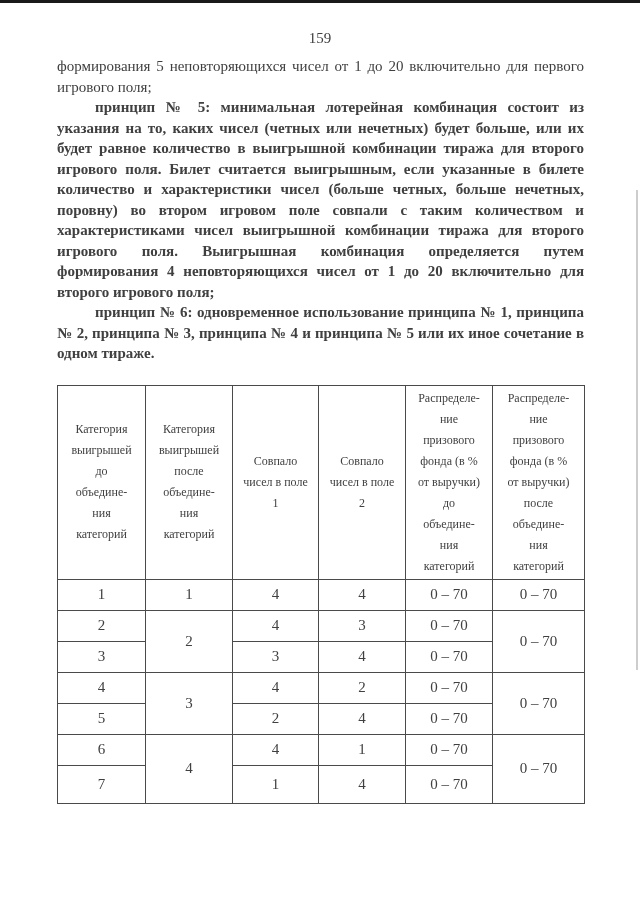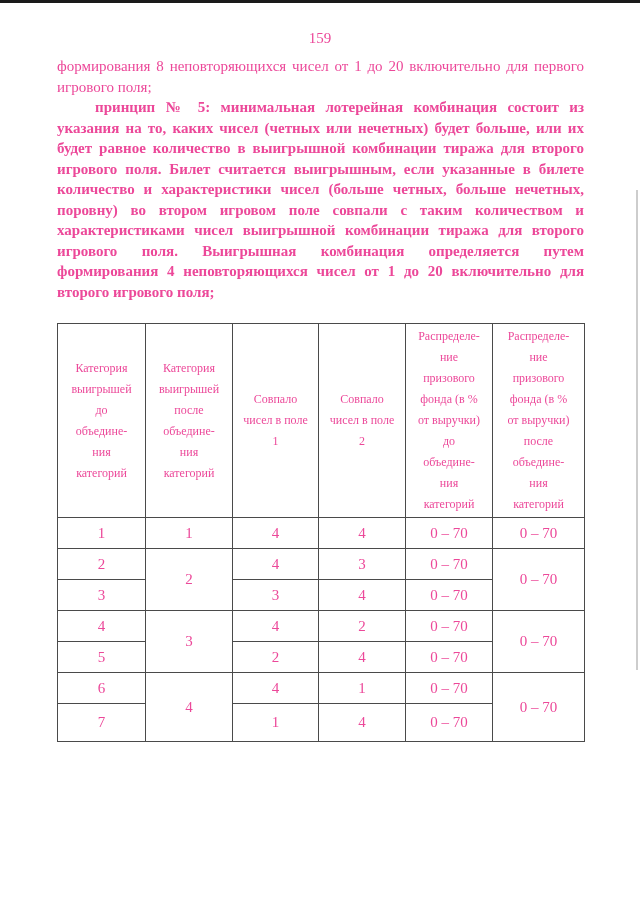--- a/index.html
+++ b/index.html
@@ -6,21 +6,21 @@
     margin: 0;
     padding: 0;
     background: #ffffff;
   }
   .page {
     position: relative;
     width: 640px;
     height: 905px;
     background: #ffffff;
     font-family: "Liberation Serif", serif;
-    color: #ec4899;
+    color: #404040;
     overflow: hidden;
   }
   .scan-line-top {
     position: absolute;
     top: 0; left: 0;
     width: 640px; height: 3px;
     background: #1a1a1a;
   }
   .scan-line-right {
     position: absolute;
@@ -84,22 +84,23 @@
 </head>
 <body>
 
 <div class="page">
   <div class="scan-line-top"></div>
   <div class="scan-line-right"></div>
 
   <div class="page-number">159</div>
 
   <div class="content">
-    <p class="para">формирования 8 неповторяющихся чисел от 1 до 20 включительно для первого игрового поля;</p>
+    <p class="para">формирования 5 неповторяющихся чисел от 1 до 20 включительно для первого игрового поля;</p>
     <p class="para indent">принцип № 5: минимальная лотерейная комбинация состоит из указания на то, каких чисел (четных или нечетных) будет больше, или их будет равное количество в выигрышной комбинации тиража для второго игрового поля. Билет считается выигрышным, если указанные в билете количество и характеристики чисел (больше четных, больше нечетных, поровну) во втором игровом поле совпали с таким количеством и характеристиками чисел выигрышной комбинации тиража для второго игрового поля. Выигрышная комбинация определяется путем формирования 4 неповторяющихся чисел от 1 до 20 включительно для второго игрового поля;</p>
+    <p class="para indent">принцип № 6: одновременное использование принципа № 1, принципа № 2, принципа № 3, принципа № 4 и принципа № 5 или их иное сочетание в одном тираже.</p>
 
     <table class="prize">
       <colgroup>
         <col class="c1">
           <col class="c2">
           <col class="c3">
           <col class="c4">
           <col class="c5">
           <col class="c6">
       </colgroup>

